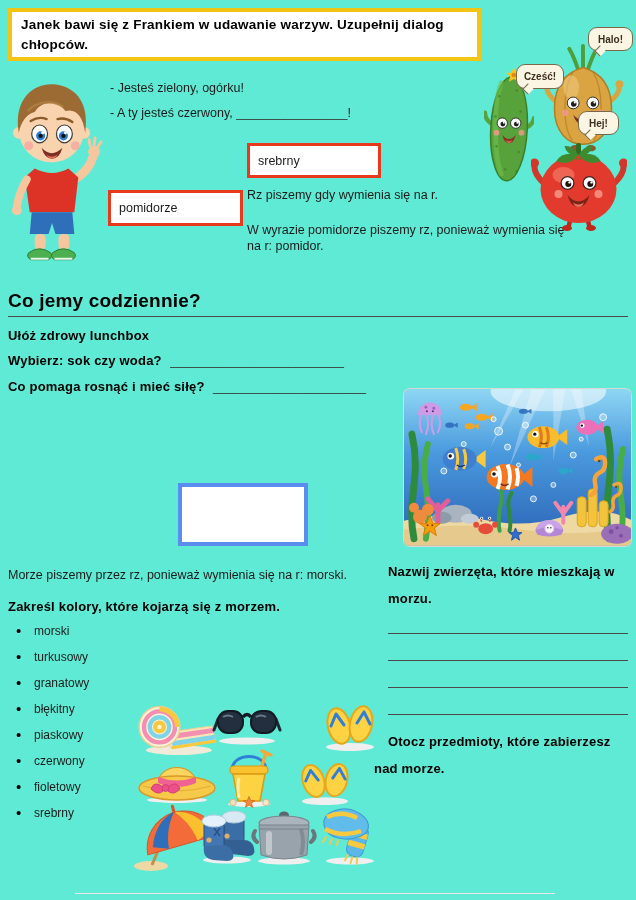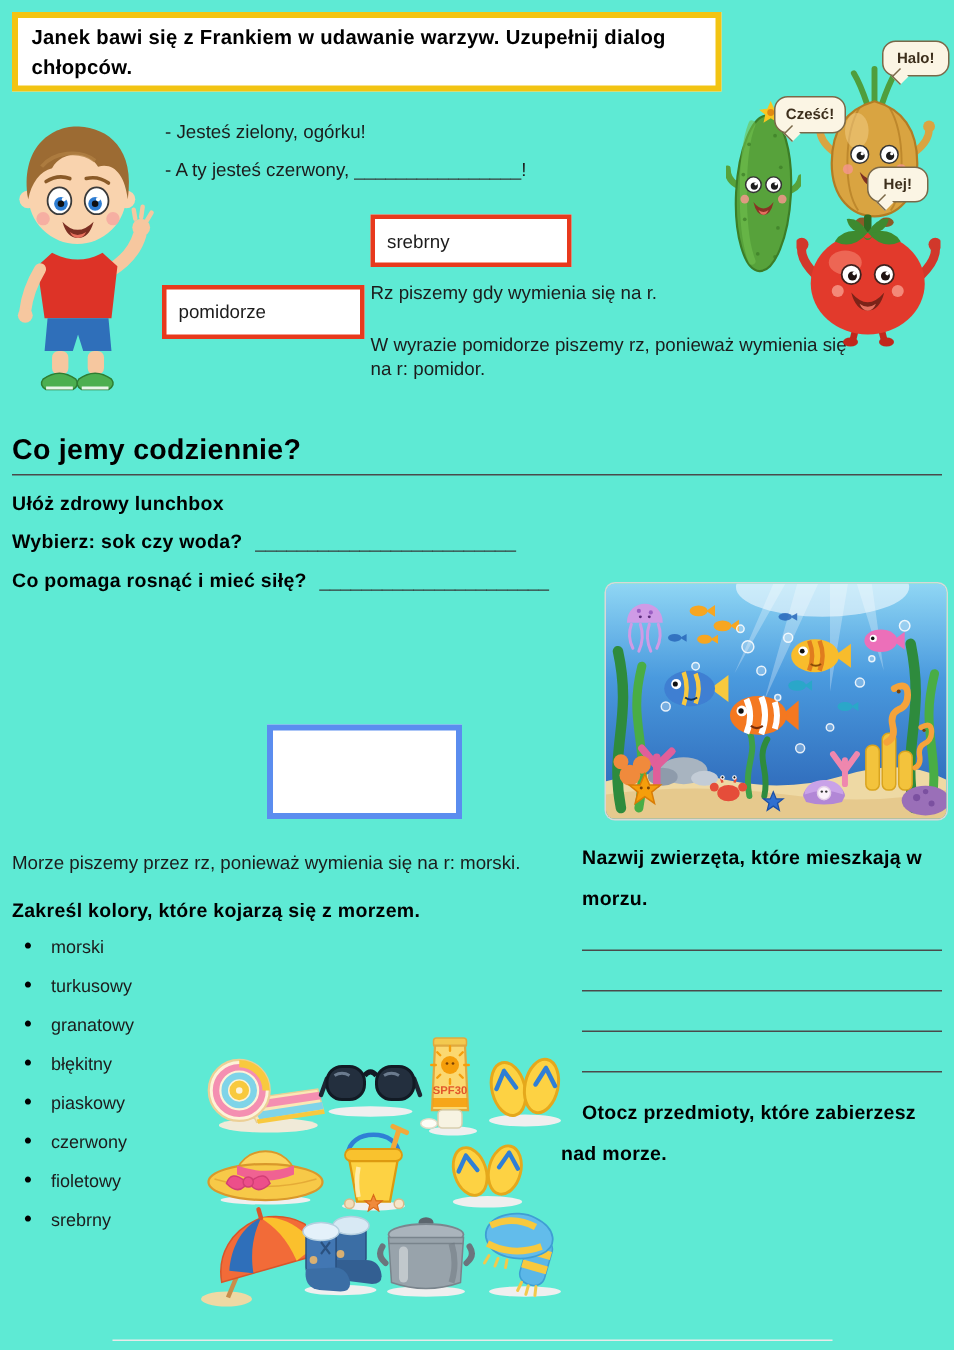--- a/index.html
+++ b/index.html
@@ -457,37 +457,20 @@
     <svg viewBox="0 0 70 42">
       <ellipse cx="35" cy="37" rx="28" ry="3.5" fill="#efefef"></ellipse>
       <path d="M6 15 L2 26 M64 15 L68 26" stroke="#1d2733" stroke-width="3" stroke-linecap="round"></path>
       <rect x="6" y="7" width="25" height="22" rx="10" fill="#232f3e" stroke="#121a24" stroke-width="2"></rect>
       <rect x="39" y="7" width="25" height="22" rx="10" fill="#232f3e" stroke="#121a24" stroke-width="2"></rect>
       <path d="M31 13 q4 -5 8 0" stroke="#121a24" stroke-width="3.5" fill="none"></path>
       <path d="M11 13 q5 -3 10 0 M44 13 q5 -3 10 0" stroke="#7d8ea3" stroke-width="2" fill="none" opacity=".8"></path>
     </svg>
   </div>
 
-  <div class="icon" style="left:278px; top:688px; width:44px; height:70px;">
-    <svg viewBox="0 0 44 70">
-      <ellipse cx="24" cy="66" rx="16" ry="3" fill="#efefef"></ellipse>
-      <ellipse cx="8" cy="61" rx="5.5" ry="3.2" fill="#fdfdf6" stroke="#e2dcc8" stroke-width="1"></ellipse>
-      <rect x="11" y="4" width="22" height="6" rx="2" fill="#f3c94f" stroke="#e0a93e" stroke-width="1"></rect>
-      <path d="M12 9 L32 9 L34 52 L10 52 Z" fill="#fbd870" stroke="#e0a93e" stroke-width="1.5"></path>
-      <circle cx="22" cy="22" r="6" fill="#f59e0b"></circle>
-      <g stroke="#f59e0b" stroke-width="1.6" stroke-linecap="round">
-        <path d="M22 12.5 l0 -3 M22 31.5 l0 3 M12.5 22 l-3 0 M31.5 22 l3 0 M15.5 15.5 l-2 -2 M28.5 15.5 l2 -2 M15.5 28.5 l-2 2 M28.5 28.5 l2 2"></path>
-      </g>
-      <circle cx="20" cy="21" r=".9" fill="#7a4104"></circle>
-        <circle cx="24" cy="21" r=".9" fill="#7a4104"></circle>
-      <text x="22" y="41" font-size="7.5" font-weight="bold" text-anchor="middle" fill="#e2572b">SPF30</text>
-      <rect x="10.5" y="44" width="23" height="6" fill="#f59e0b" opacity=".85"></rect>
-      <rect x="14" y="52" width="16" height="12" rx="3" fill="#f7f3e2" stroke="#d9cfae" stroke-width="1"></rect>
-    </svg>
-  </div>
 
   <div class="icon" style="left:320px; top:698px; width:60px; height:54px;">
     <svg viewBox="0 0 60 54">
       <ellipse cx="30" cy="49" rx="24" ry="4" fill="#efefef"></ellipse>
       <ellipse cx="19" cy="28" rx="11" ry="18" fill="#fdd243" stroke="#e5a81c" stroke-width="2" transform="rotate(-14 19 28)"></ellipse>
       <ellipse cx="41" cy="26" rx="11" ry="18" fill="#fdd243" stroke="#e5a81c" stroke-width="2" transform="rotate(12 41 26)"></ellipse>
       <g stroke="#2f7fd6" stroke-width="3" fill="none" stroke-linecap="round">
         <path d="M16 16 L11 28 M16 16 L24 27"></path>
         <path d="M44 14 L37 25 M44 14 L50 26"></path>
       </g>

